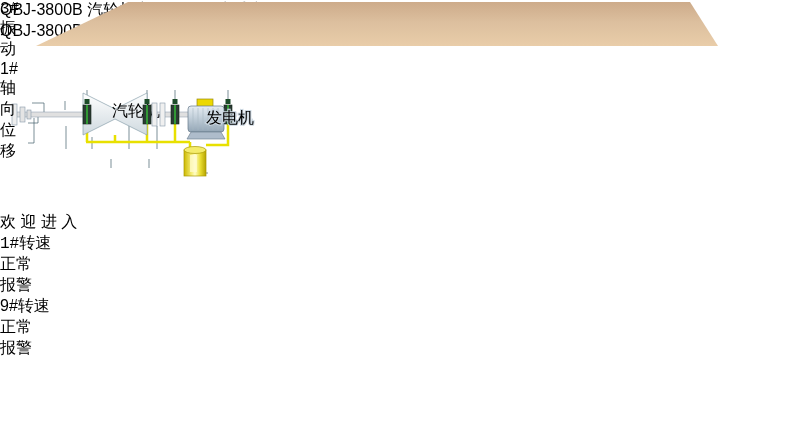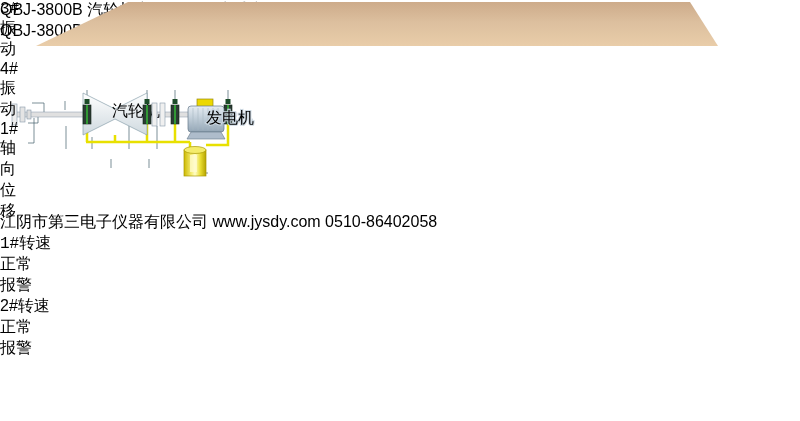--- a/index.html
+++ b/index.html
@@ -201,43 +201,38 @@
 
             <g>
               <rect x="184" y="108" width="22" height="26" fill="url(#tankG)" stroke="#a89800" stroke-width="0.7"></rect>
               <ellipse cx="195" cy="108" rx="11" ry="3.5" fill="#f4ec6c" stroke="#a89800" stroke-width="0.7"></ellipse>
               <rect x="190" y="113" width="7" height="17" fill="#fffbd0" opacity="0.75"></rect>
             </g>
           </svg>
 
           <div id="diagram-labels" style="position:absolute;inset:0;">
               <div class="dlabel" style="left: 162px; top: 39px; width: 26px; font-family: Liberation Mono, monospace;">3#振动</div>
-              <div class="dlabel" style="left: 215px; top: 39px; width: 26px;">4#振动</div>
               <div class="dlabel" style="left: 50px; top: 50px; width: 30px;">1#轴向位移</div>
             </div>
 
 
+          <div class="enter-btn">欢 迎 进 入</div>
         </div>
 
-        <div class="crt-footer">
-          <span class="f-company">江阴市第三电子仪器有限公司</span>
-          <span class="f-web">www.jysdy.com</span>
-          <span class="f-phone">0510-86402058</span>
-        </div>
       </div>
 
       <div class="indicator-panel">
           <div class="pcol">
             <div class="pgroup" style="top: 25px; font-family: Liberation Mono, monospace;">
               <div class="ptitle">1#转速</div>
               <div class="prow"><span class="led green"></span><span class="plabel">正常</span></div>
               <div class="prow"><span class="led yellow"></span><span class="plabel">报警</span></div>
             </div>
             <div class="pgroup" style="top: 97px;">
-              <div class="ptitle">2#转速</div>
+              <div class="ptitle">9#转速</div>
               <div class="prow"><span class="led green"></span><span class="plabel">正常</span></div>
               <div class="prow"><span class="led yellow"></span><span class="plabel">报警</span></div>
             </div>
           </div>
         </div>
 
     </div>
   </div>
 </div>
 

